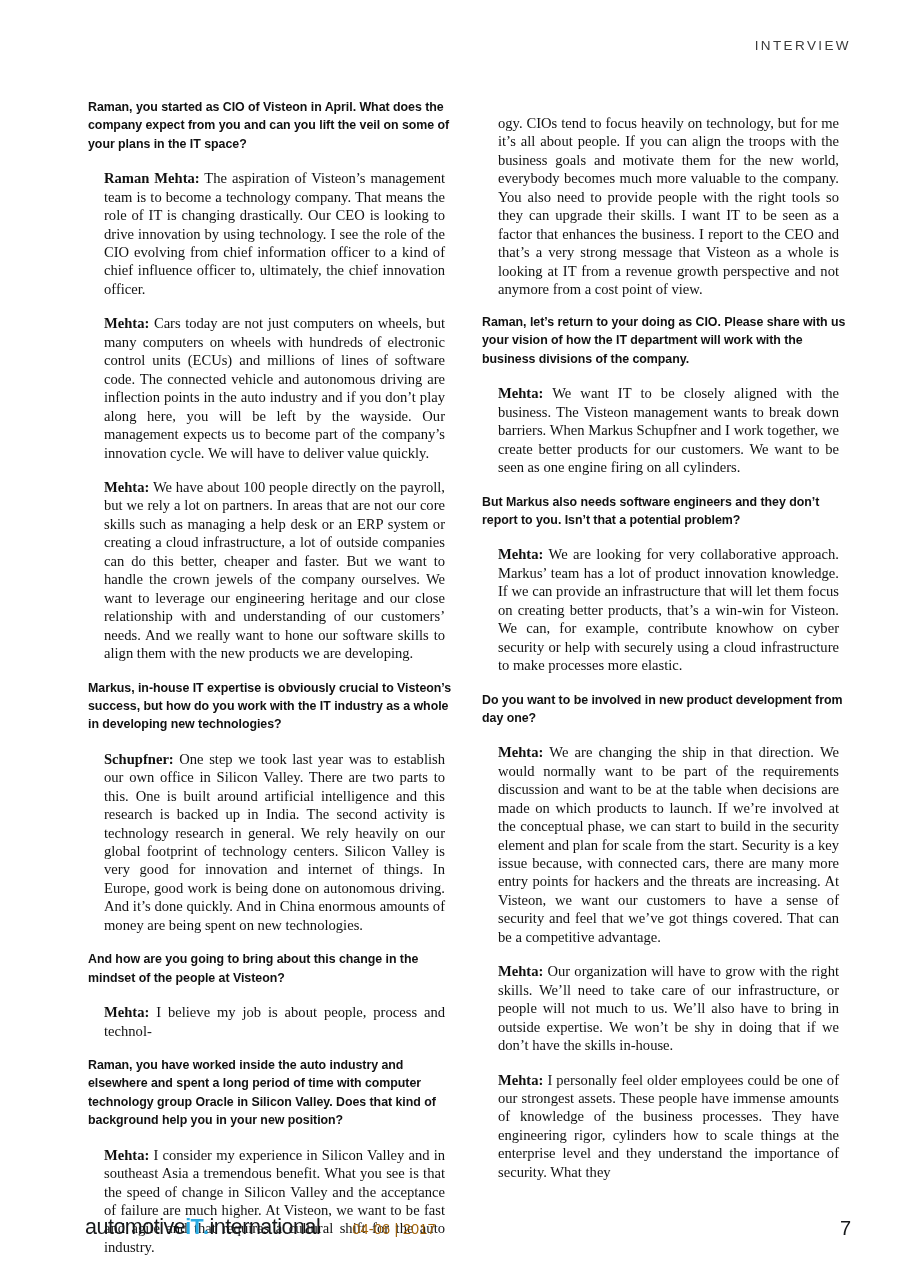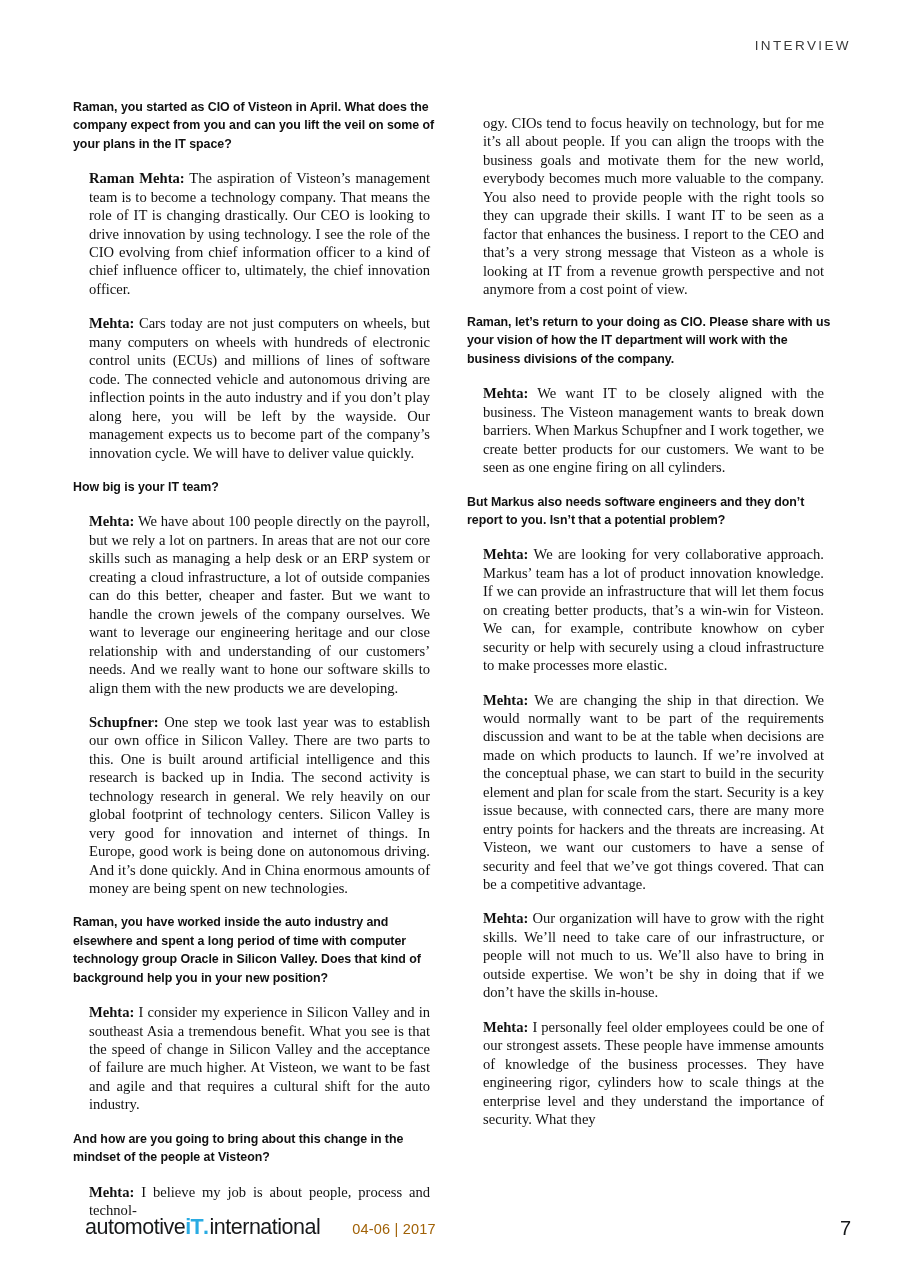--- a/index.html
+++ b/index.html
@@ -26,21 +26,21 @@
     letter-spacing: 2.4px;
     color: #3a3a3a;
     text-transform: uppercase;
     white-space: nowrap;
   }
 
   
   .columns {
     position: absolute;
     top: 98px;
-    left: 73px;
+    left: 88px;
     width: 767px;
     height: 1075px;
     display: flex;
     gap: 21px;
   }
   .column {
     width: 373px;
     flex: 0 0 373px;
   }
 
@@ -135,55 +135,56 @@
       <div class="qa-block">
         <p class="question">Raman, you started as CIO of Visteon in April. What does the company expect from you and can you lift the veil on some of your plans in the IT space?</p>
         <p class="answer"><span class="speaker">Raman Mehta:</span><span> The aspiration of Visteon’s management team is to become a technology company. That means the role of IT is changing drastically. Our CEO is looking to drive innovation by using technology. I see the role of the CIO evolving from chief information officer to a kind of chief influence officer to, ultimately, the chief innovation officer.</span></p>
       </div>
 
       <div class="qa-block">
         <p class="answer"><span class="speaker">Mehta:</span><span> Cars today are not just computers on wheels, but many computers on wheels with hundreds of electronic control units (ECUs) and millions of lines of software code. The connected vehicle and autonomous driving are inflection points in the auto industry and if you don’t play along here, you will be left by the wayside. Our management expects us to become part of the company’s innovation cycle. We will have to deliver value quickly.</span></p>
       </div>
 
       <div class="qa-block">
-        <p class="question">How big is your IT team?</p>
         <p class="answer"><span class="speaker">Mehta:</span><span> We have about 100 people directly on the payroll, but we rely a lot on partners. In areas that are not our core skills such as managing a help desk or an ERP system or creating a cloud infrastructure, a lot of outside companies can do this better, cheaper and faster. But we want to handle the crown jewels of the company ourselves. We want to leverage our engineering heritage and our close relationship with and understanding of our customers’ needs. And we really want to hone our software skills to align them with the new products we are developing.</span></p>
       </div>
 
       <div class="qa-block">
+        <p class="question">Markus, in-house IT expertise is obviously crucial to Visteon’s success, but how do you work with the IT industry as a whole in developing new technologies?</p>
         <p class="answer"><span class="speaker">Schupfner:</span><span> One step we took last year was to establish our own office in Silicon Valley. There are two parts to this. One is built around artificial intelligence and this research is backed up in India. The second activity is technology research in general. We rely heavily on our global footprint of technology centers. Silicon Valley is very good for innovation and internet of things. In Europe, good work is being done on autonomous driving. And it’s done quickly. And in China enormous amounts of money are being spent on new technologies.</span></p>
+      </div>
+
+      <div class="qa-block">
+        <p class="question">And how are you going to bring about this change in the mindset of the people at Visteon?</p>
+        <p class="answer"><span class="speaker">Mehta:</span><span> I believe my job is about people, process and technol-</span></p>
       </div>
 
       <div class="qa-block">
         <p class="question">Raman, you have worked inside the auto industry and elsewhere and spent a long period of time with computer technology group Oracle in Silicon Valley. Does that kind of background help you in your new position?</p>
         <p class="answer"><span class="speaker">Mehta:</span><span> I consider my experience in Silicon Valley and in southeast Asia a tremendous benefit. What you see is that the speed of change in Silicon Valley and the acceptance of failure are much higher. At Visteon, we want to be fast and agile and that requires a cultural shift for the auto industry.</span></p>
       </div>
 
-      <div class="qa-block">
-        <p class="question">And how are you going to bring about this change in the mindset of the people at Visteon?</p>
-        <p class="answer"><span class="speaker">Mehta:</span><span> I believe my job is about people, process and technol-</span></p>
-      </div>
-
     </div>
 
     <div class="column">
 
       <p class="answer continuation">ogy. CIOs tend to focus heavily on technology, but for me it’s all about people. If you can align the troops with the business goals and motivate them for the new world, everybody becomes much more valuable to the company. You also need to provide people with the right tools so they can upgrade their skills. I want IT to be seen as a factor that enhances the business. I report to the CEO and that’s a very strong message that Visteon as a whole is looking at IT from a revenue growth perspective and not anymore from a cost point of view.</p>
 
       <div class="qa-block">
         <p class="question">Raman, let’s return to your doing as CIO. Please share with us your vision of how the IT department will work with the business divisions of the company.</p>
         <p class="answer"><span class="speaker">Mehta:</span><span> We want IT to be closely aligned with the business. The Visteon management wants to break down barriers. When Markus Schupfner and I work together, we create better products for our customers. We want to be seen as one engine firing on all cylinders.</span></p>
       </div>
 
       <div class="qa-block">
         <p class="question">But Markus also needs software engineers and they don’t report to you. Isn’t that a potential problem?</p>
         <p class="answer"><span class="speaker">Mehta:</span><span> We are looking for very collaborative approach. Markus’ team has a lot of product innovation knowledge. If we can provide an infrastructure that will let them focus on creating better products, that’s a win-win for Visteon. We can, for example, contribute knowhow on cyber security or help with securely using a cloud infrastructure to make processes more elastic.</span></p>
       </div>
 
       <div class="qa-block">
+        <p class="question">Do you want to be involved in new product development from day one?</p>
         <p class="answer"><span class="speaker">Mehta:</span><span> We are changing the ship in that direction. We would normally want to be part of the requirements discussion and want to be at the table when decisions are made on which products to launch. If we’re involved at the conceptual phase, we can start to build in the security element and plan for scale from the start. Security is a key issue because, with connected cars, there are many more entry points for hackers and the threats are increasing. At Visteon, we want our customers to have a sense of security and feel that we’ve got things covered. That can be a competitive advantage.</span></p>
       </div>
 
       <div class="qa-block">
         <p class="answer"><span class="speaker">Mehta:</span><span> Our organization will have to grow with the right skills. We’ll need to take care of our infrastructure, or people will not much to us. We’ll also have to bring in outside expertise. We won’t be shy in doing that if we don’t have the skills in-house.</span></p>
       </div>
 
       <div class="qa-block">
         <p class="answer"><span class="speaker">Mehta:</span><span> I personally feel older employees could be one of our strongest assets. These people have immense amounts of knowledge of the business processes. They have engineering rigor, cylinders how to scale things at the enterprise level and they understand the importance of security. What they</span></p>
       </div>

